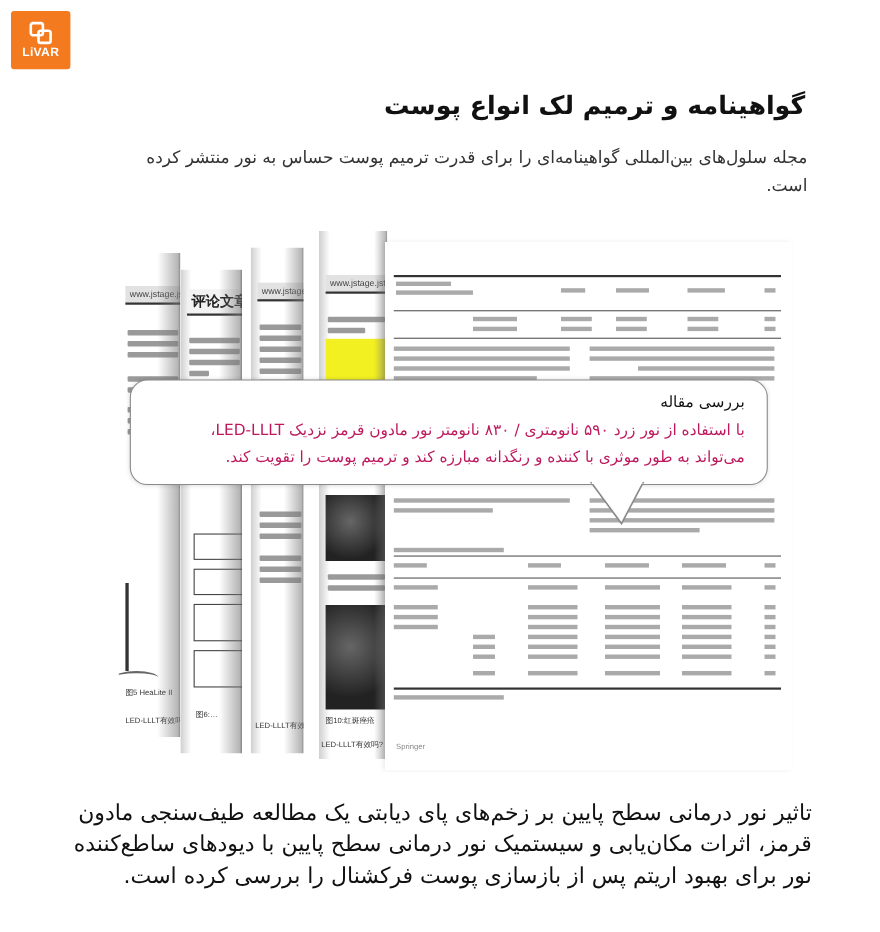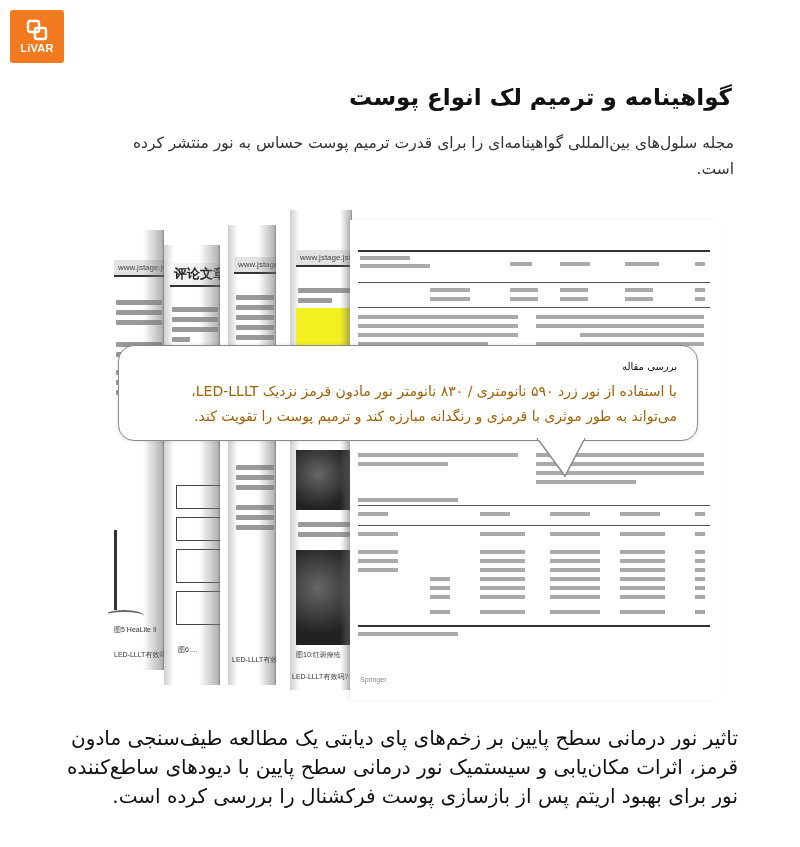--- a/index.html
+++ b/index.html
@@ -55,22 +55,22 @@
   .tbl-line.thick { height: 2px; background: #333; }
   .tcell { position: absolute; height: 4px; background: #aaa; }
 
   .callout {
     position: absolute; left: 118px; top: 345px; width: 578px; height: 94px;
     background: #fff; border: 1.5px solid #8a8a8a; border-radius: 16px;
     box-shadow: 0 0 4px rgba(0,0,0,0.12);
   }
   .callout-tail { position: absolute; left: 535px; top: 438px; width: 60px; height: 42px; }
   .callout-text { position: absolute; right: 20px; top: 8px; left: 16px; direction: rtl; text-align: right; }
-  .callout-heading { font-size: 10px; color: #111; line-height: 25px; }
-  .callout-body { font-size: 14px; color: #a16207; line-height: 25px; }
+  .callout-heading { font-size: 14px; color: #111; line-height: 25px; }
+  .callout-body { font-size: 14px; color: #be185d; line-height: 25px; }
 
   .bottom-text {
     position: absolute; right: 62px; top: 724px; width: 680px; direction: rtl; text-align: right;
     font-size: 20px; line-height: 29px; color: #111;
   }
 </style>
 </head>
 <body>
 
 <div class="logo">
@@ -237,21 +237,21 @@
     <div class="tbl-line thick" style="top:405px;"></div>
     <div class="tcell" style="left:8px; top:412px; width:100px;"></div>
     <div class="caption" style="left:10px; top:456px; color:#888;">Springer</div>
   </div>
 </div>
 
 <div class="callout">
   <div class="callout-text">
     <div class="callout-heading">بررسی مقاله</div>
     <div class="callout-body">با استفاده از نور زرد ۵۹۰ نانومتری / ۸۳۰ نانومتر نور مادون قرمز نزدیک LED-LLLT،</div>
-    <div class="callout-body">می‌تواند به طور موثری با قرمزی و رنگدانه مبارزه کند و ترمیم پوست را تقویت کند.</div>
+    <div class="callout-body">می‌تواند به طور موثری با کننده و رنگدانه مبارزه کند و ترمیم پوست را تقویت کند.</div>
   </div>
 </div>
 <svg class="callout-tail" viewBox="0 0 60 42">
   <path d="M2 0 L30 38 L50 0" fill="#fff" stroke="#8a8a8a" stroke-width="1.5"></path>
   <rect x="3" y="0" width="46" height="2" fill="#fff"></rect>
 </svg>
 
 <p class="bottom-text" style="margin:0;">تاثیر نور درمانی سطح پایین بر زخم‌های پای دیابتی یک مطالعه طیف‌سنجی مادون قرمز، اثرات مکان‌یابی و سیستمیک نور درمانی سطح پایین با دیودهای ساطع‌کننده نور برای بهبود اریتم پس از بازسازی پوست فرکشنال را بررسی کرده است.</p>
 
 </body></html>

